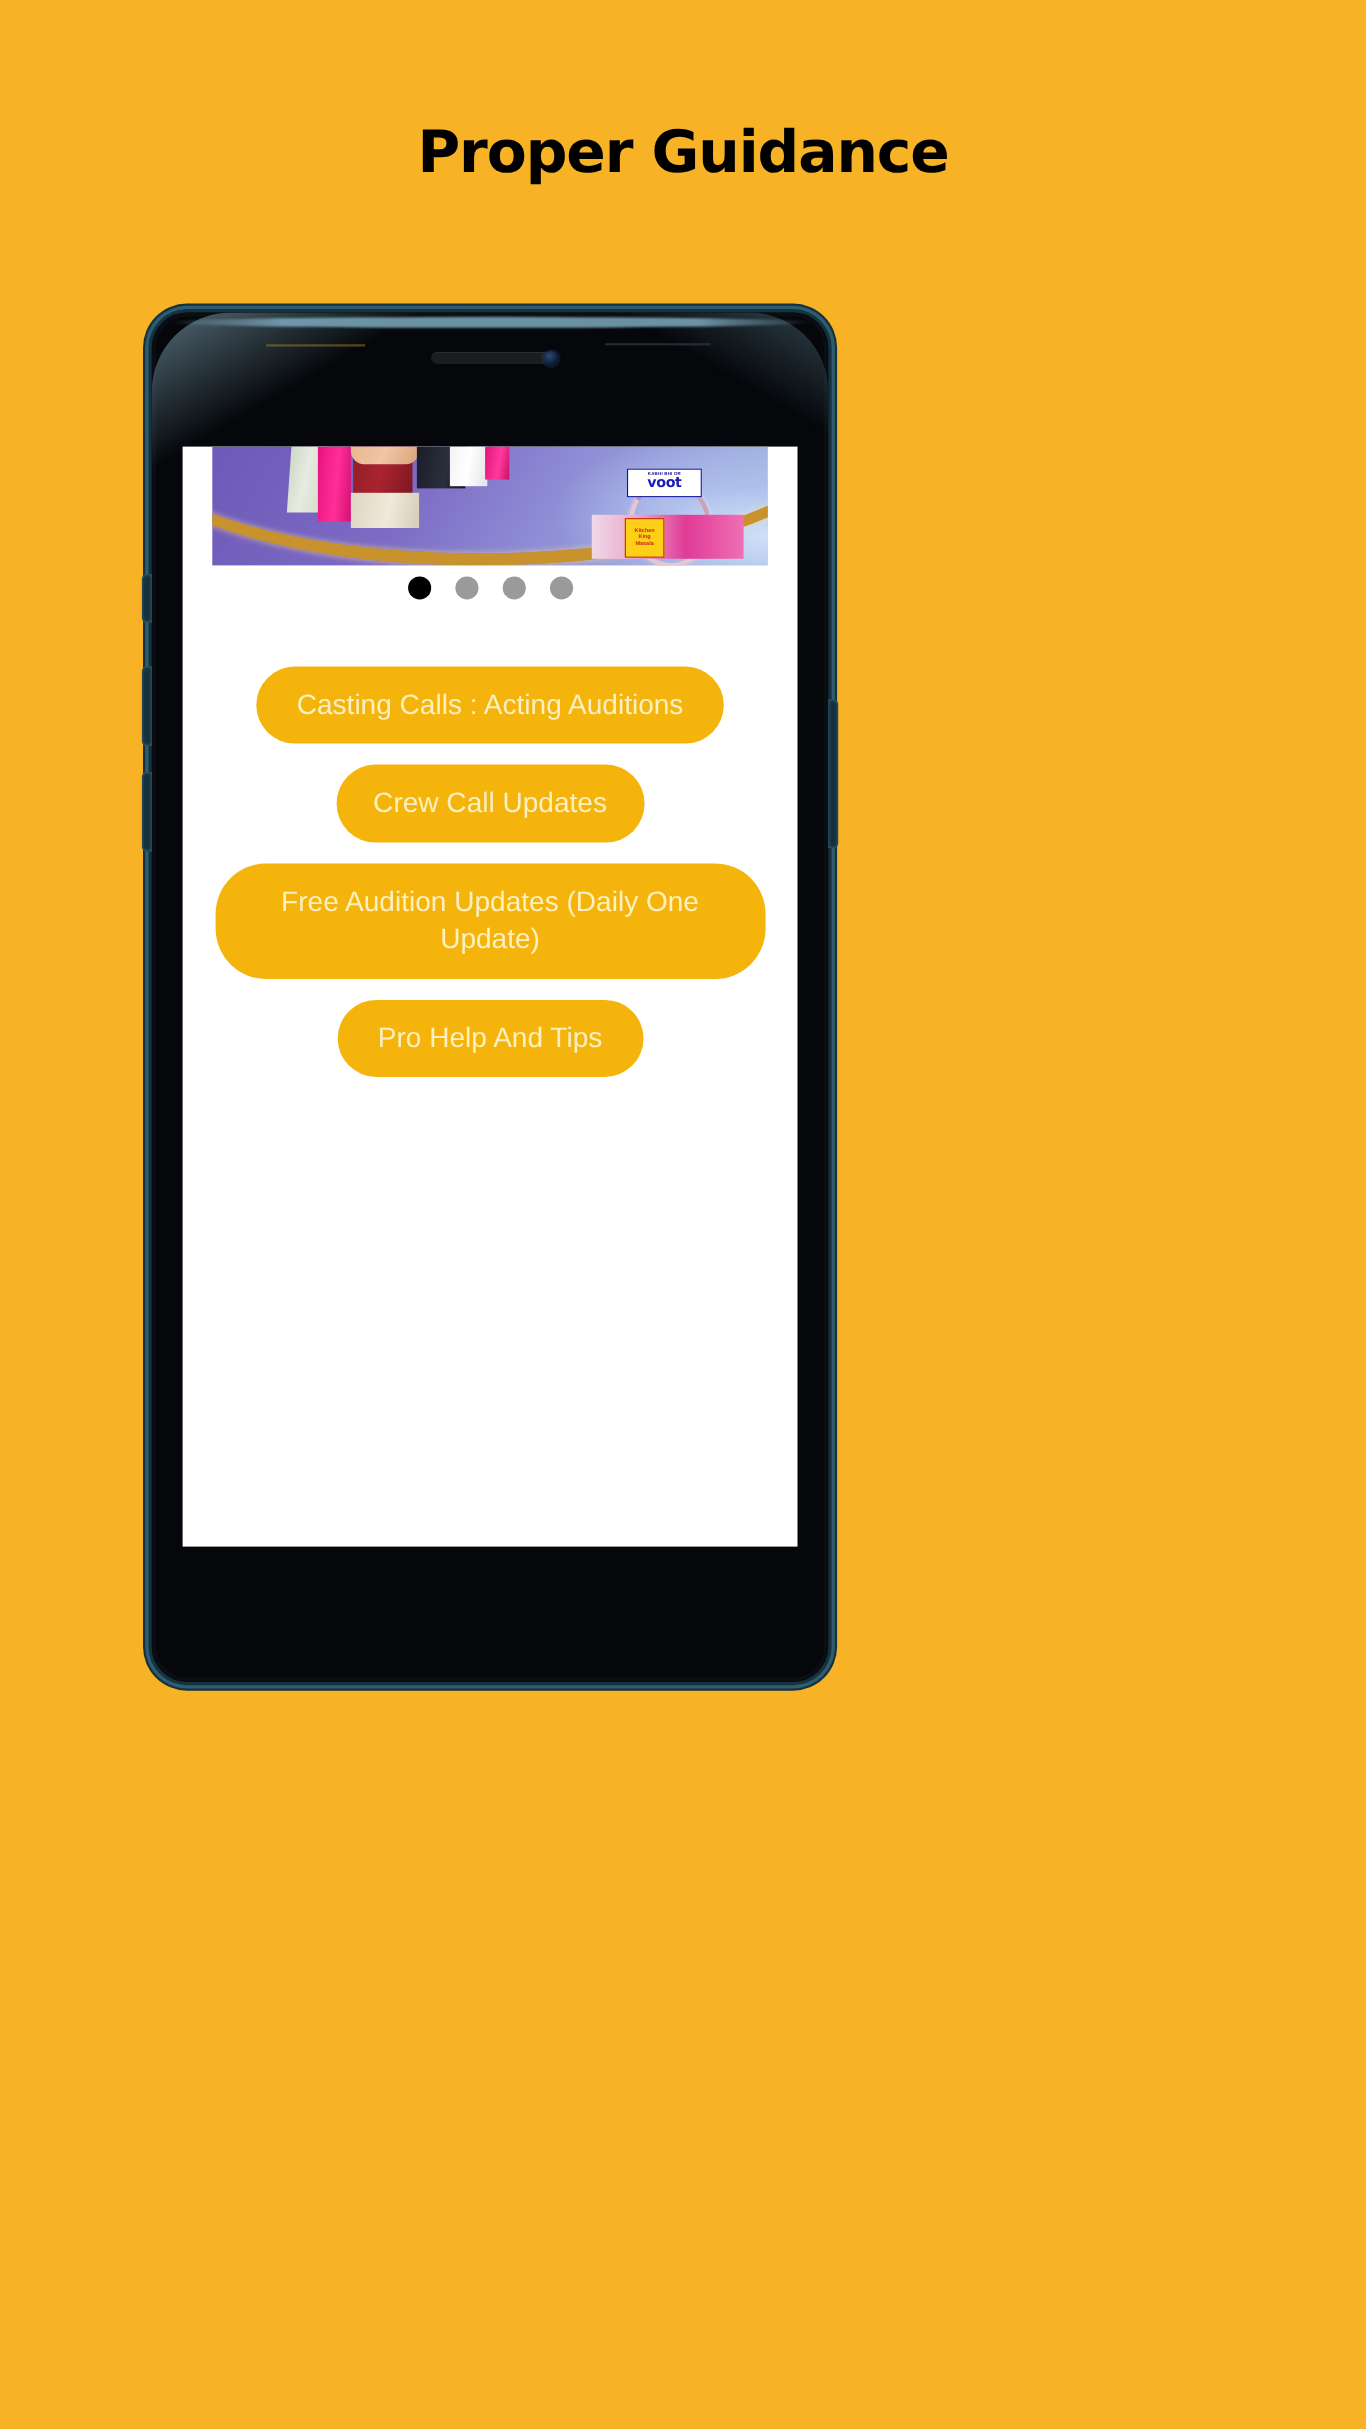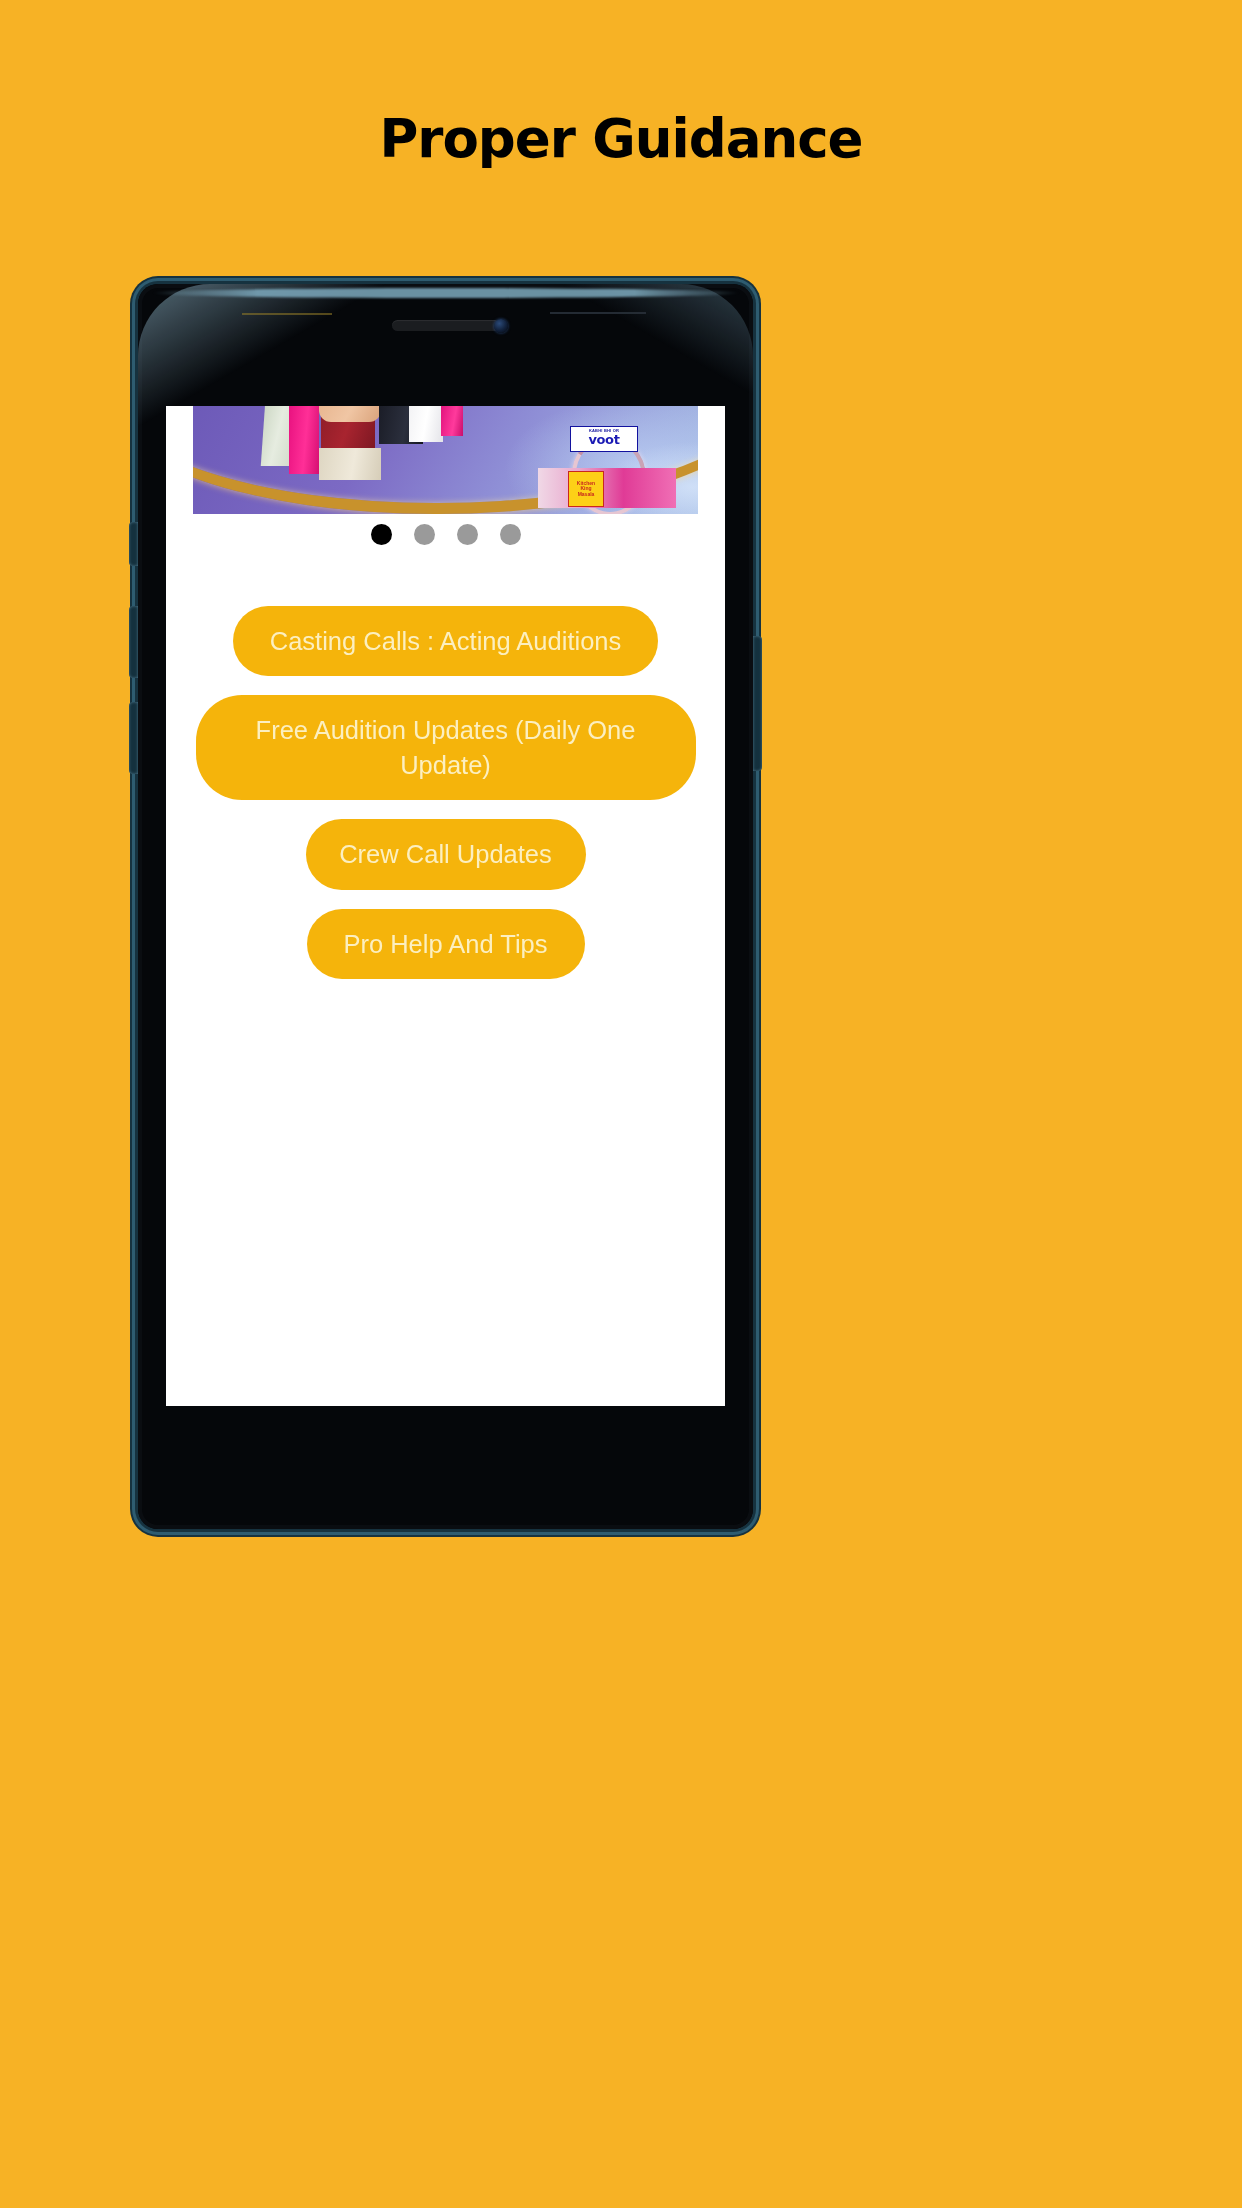--- a/index.html
+++ b/index.html
@@ -30,21 +30,21 @@
     line-height: 1.1;
   }
 
   
   #phone {
     position: absolute;
     left: 138px;
     top: 284px;
     width: 615px;
     height: 1245px;
-    border-radius: 20px;
+    border-radius: 32px;
     background: #05070a;
     box-shadow:
       inset 0 0 0 4px #0a0d11,
       0 0 0 3px #16323f,
       0 0 0 6px #2e5c70,
       0 0 0 8px #16323f;
   }
   
   #phone-gloss {
     position: absolute;
@@ -422,20 +422,20 @@
 
     <div id="dots">
         <div class="dot active"></div>
         <div class="dot"></div>
         <div class="dot"></div>
         <div class="dot"></div>
       </div>
 
     <div id="menu">
         <button class="menu-btn" style="width: 425px;">Casting Calls : Acting Auditions</button>
+        <button class="menu-btn" style="width: 280px;">Crew Call Updates</button>
         <button class="menu-btn" style="width: 500px;">Free Audition Updates (Daily One Update)</button>
-        <button class="menu-btn" style="width: 280px;">Crew Call Updates</button>
         <button class="menu-btn" style="width: 278px;">Pro Help And Tips</button>
       </div>
 
 
   </div>
 </div>
 
 </body></html>

